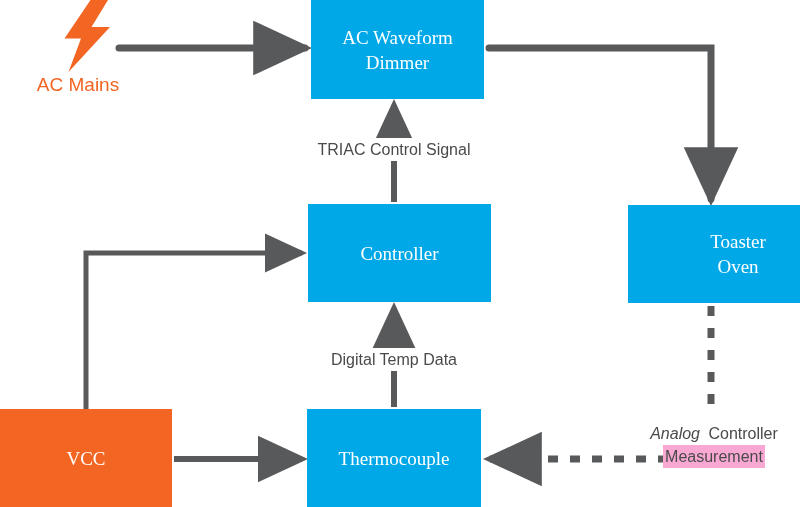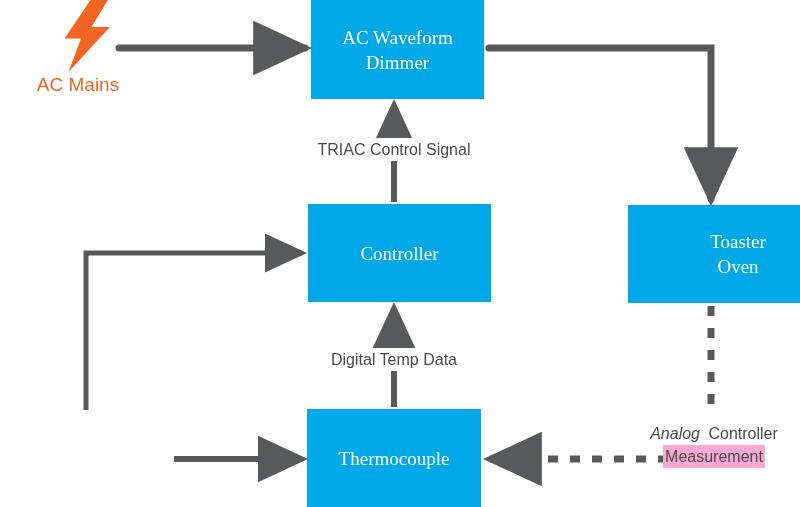--- a/index.html
+++ b/index.html
@@ -127,20 +127,25 @@
       <div>Oven</div>
     </div>
   </div>
 
   <div class="node node-blue" style="left:307px; top:409px; width:174px; height:98px;">
     <div>
       <div>Thermocouple</div>
     </div>
   </div>
 
+  <div class="node node-orange" style="left:0px; top:409px; width:172px; height:98px;">
+    <div>
+      <div>VCC</div>
+    </div>
+  </div>
 
   <div class="edge-label" style="left:276px; top:138px; width:236px;">
     <span class="label-bg-pad">TRIAC Control Signal</span>
   </div>
 
   <div class="edge-label" style="left:286px; top:348px; width:216px;">
     <span class="label-bg-pad">Digital Temp Data</span>
   </div>
 
   <div class="edge-label multiline" style="left:630px; top:422px; width:168px;">

